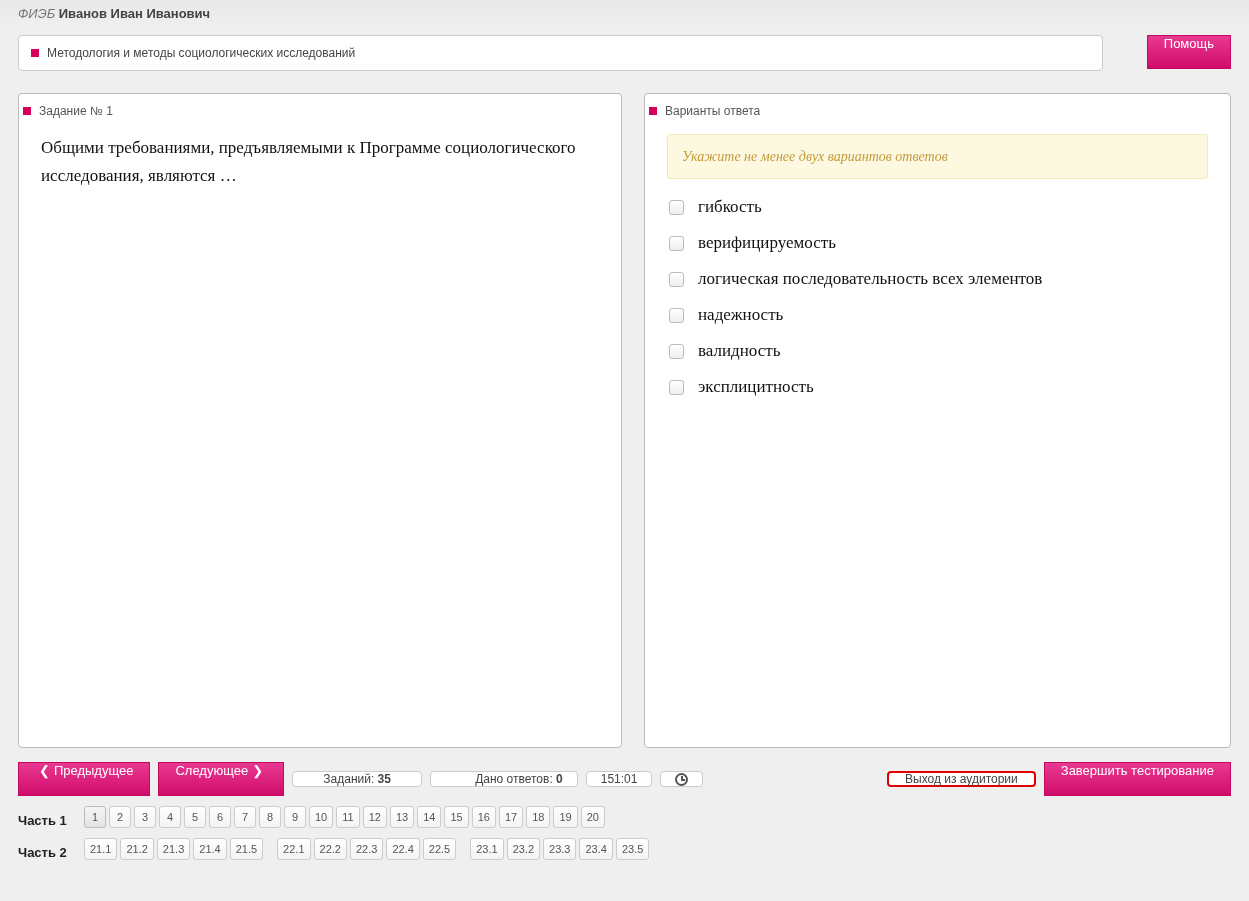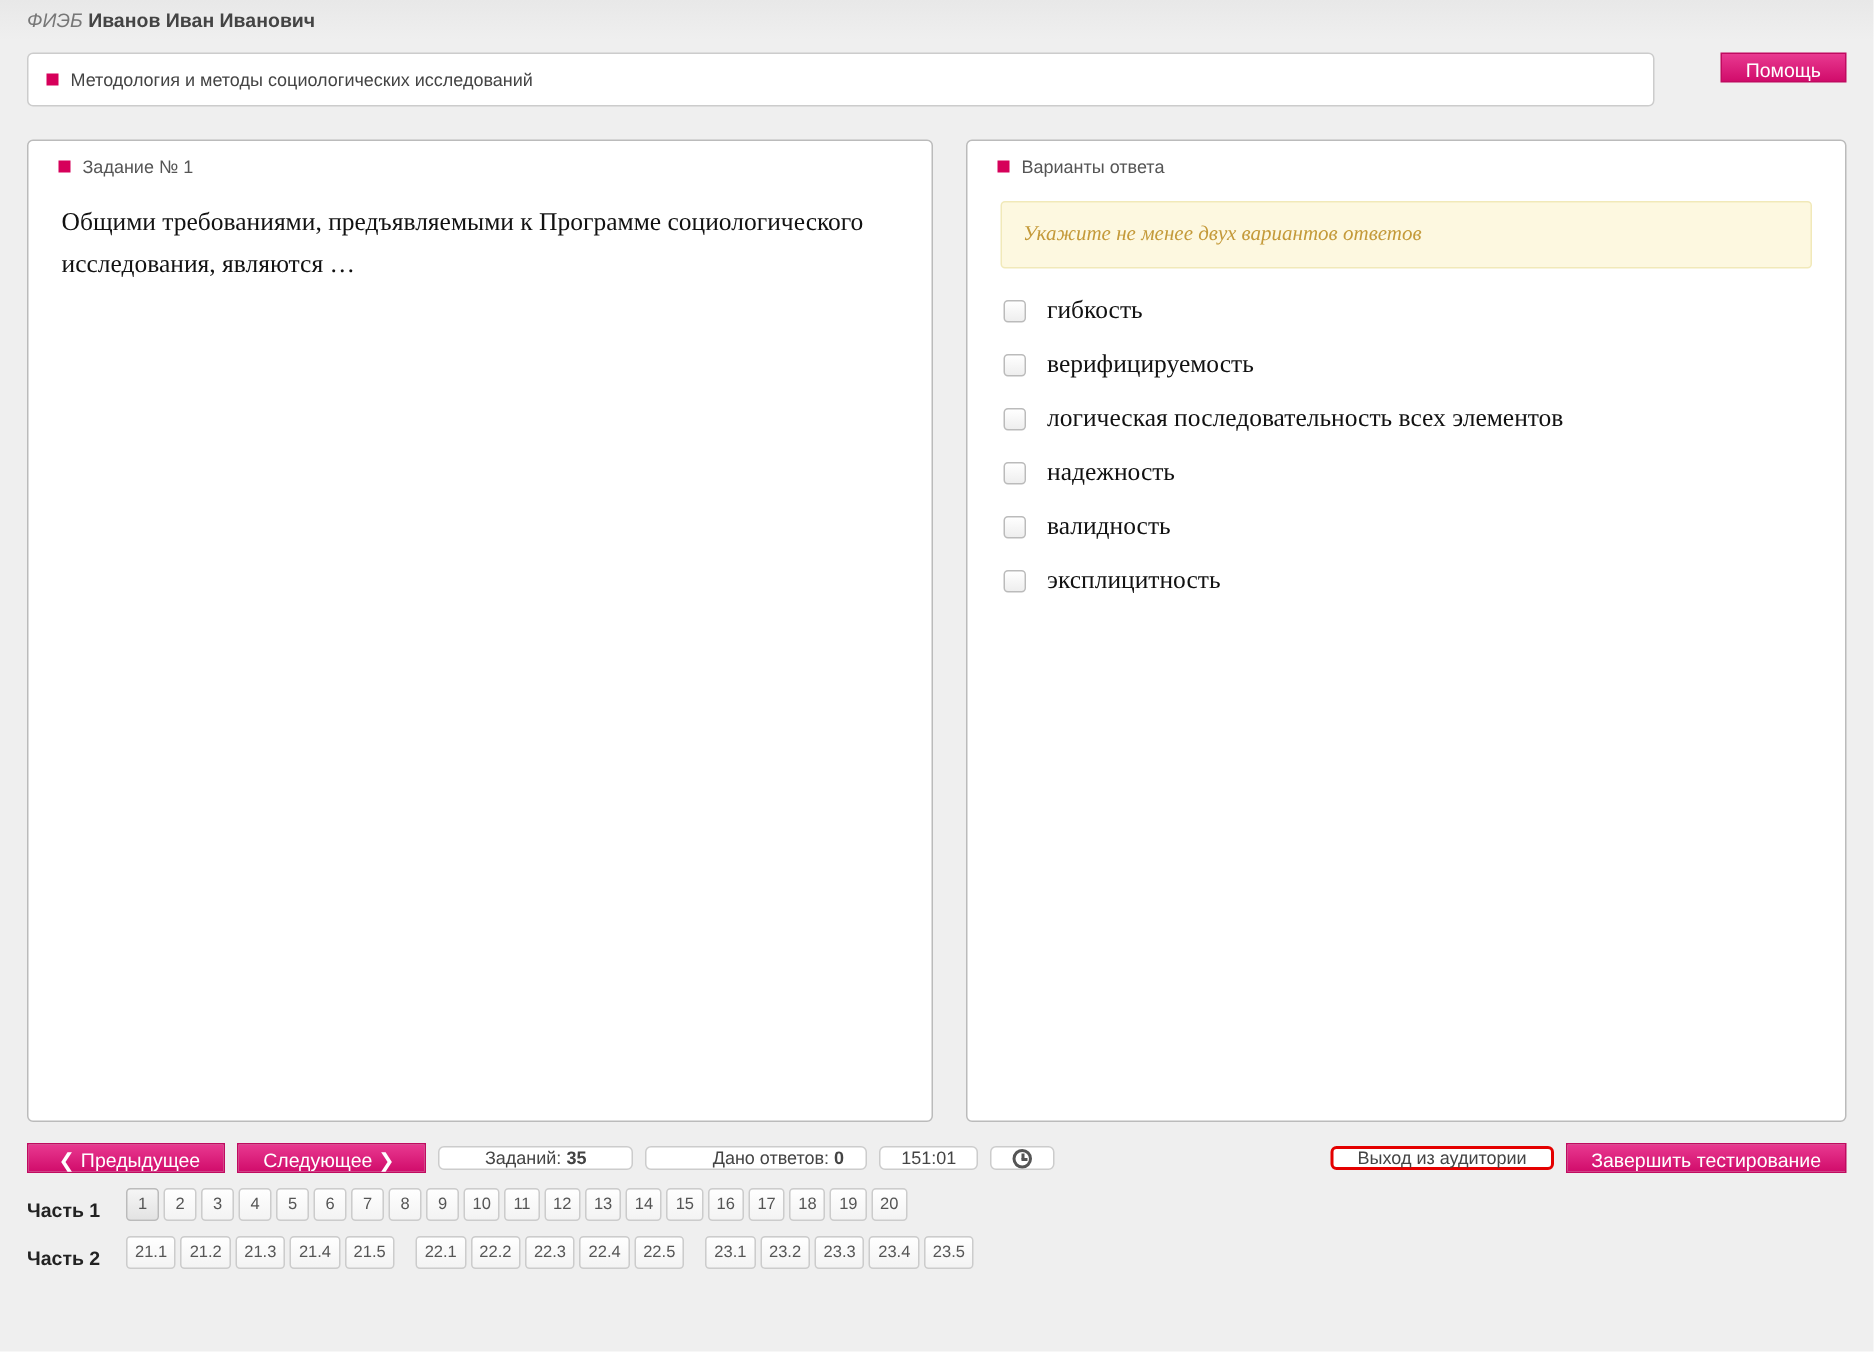--- a/index.html
+++ b/index.html
@@ -44,44 +44,44 @@
   }
   .btn-pink {
     background: linear-gradient(to bottom, #e83990, #d10c6b);
     border: 1px solid #c00a60;
     color: #fff;
     border-radius: 0;
     padding: 0 16px;
     font-size: 13px;
     cursor: pointer;
     display: flex;
-    align-items: flex-end;
+    align-items: flex-start;
     justify-content: center;
-    height: 20px;
+    height: 34px;
   }
   .panels-row {
     display: flex;
     gap: 22px;
     padding: 0 18px;
   }
   .panel {
     border: 1px solid #bbb;
     border-radius: 4px;
     background: #fff;
     display: flex;
     flex-direction: column;
     min-height: 655px;
   }
   .panel-left { width: 604px; }
   .panel-right { flex: 1; }
   .panel-header {
     display: flex;
     align-items: center;
     gap: 8px;
-    padding: 10px 20px;
+    padding: 10px 4px;
     font-size: 12px;
     color: #555;
   }
   .panel-body {
     padding: 6px 22px 20px 22px;
     font-size: 17px;
     color: #111;
     font-family: Georgia, 'Times New Roman', serif;
     line-height: 1.65;
   }

